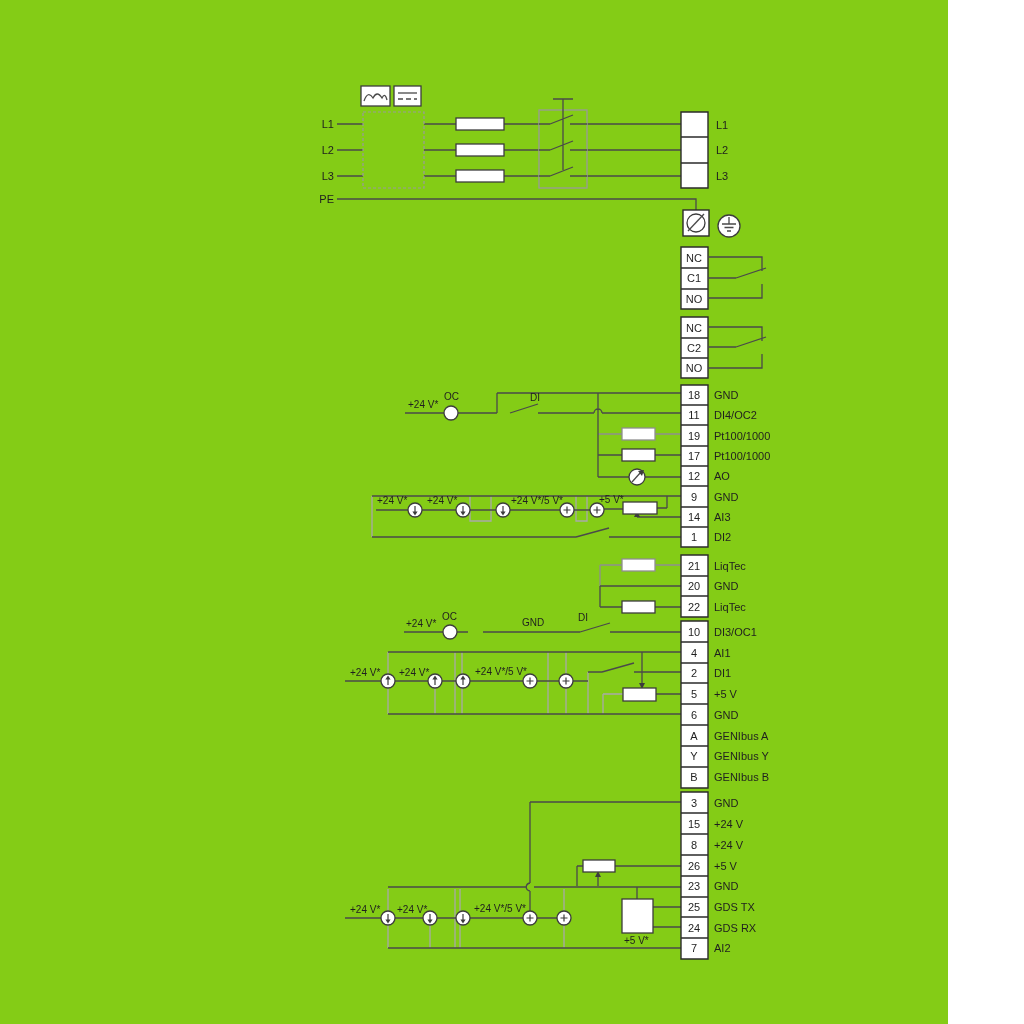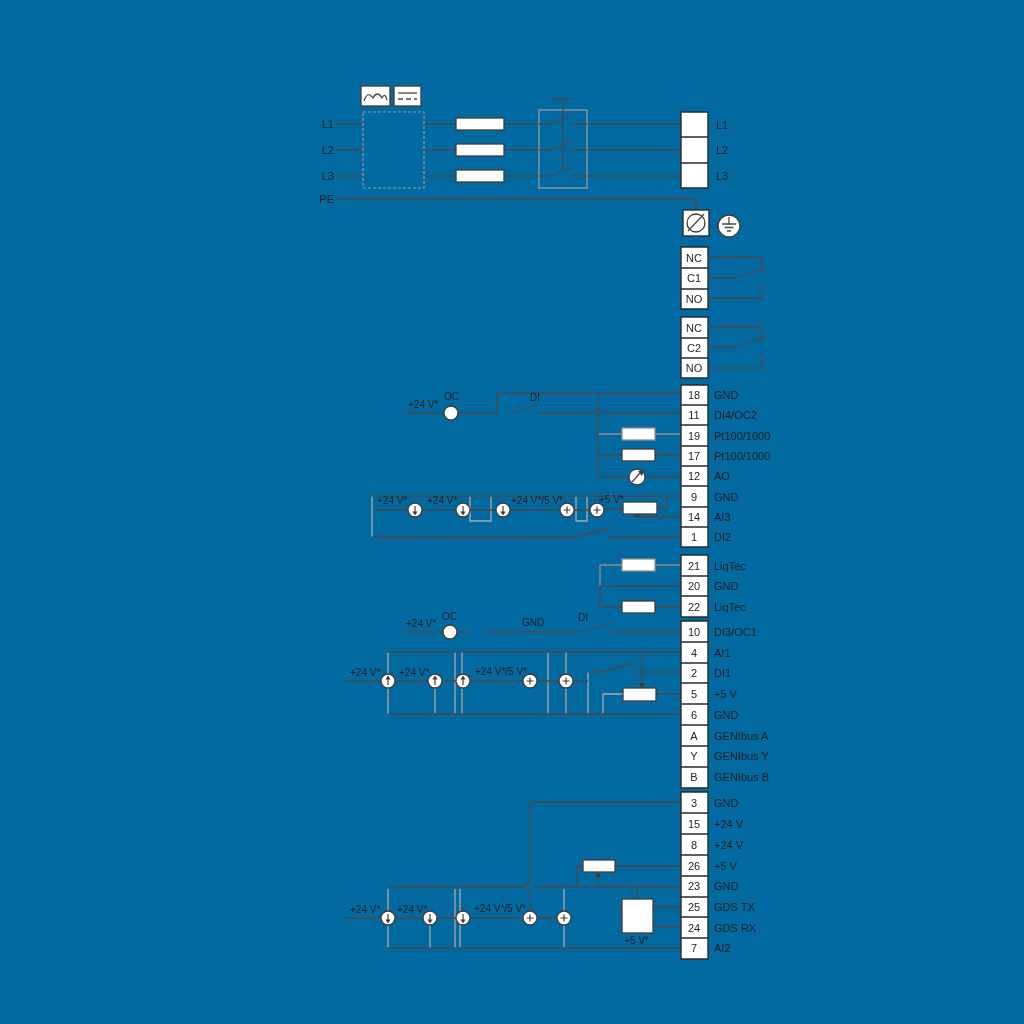--- a/index.html
+++ b/index.html
@@ -1,16 +1,16 @@
 <!DOCTYPE html>
 <html><head>
 <meta charset="utf-8">
 <style>
   html,body { margin:0; padding:0; background:#ffffff; }
-  #stage { position:relative; width:1024px; height:1024px; background:#0369a1; overflow:hidden; }
+  #stage { position:relative; width:948px; height:1024px; background:#84cc16; overflow:hidden; }
   svg text { font-family:"Liberation Sans", sans-serif; fill:#1f1f1f; }
   .t  { font-size:11px; }
   .n  { font-size:11px; text-anchor:middle; }
   .s  { font-size:10px; }
   .e  { text-anchor:end; }
   .w  { stroke:#4a4a4a; stroke-width:1.3; fill:none; }
   .w2 { stroke:#8f8f8f; stroke-width:1.3; fill:none; }
   .g  { stroke:#a9a9a9; stroke-width:1.3; fill:none; }
   .cell { fill:#ffffff; stroke:#2b2b2b; stroke-width:1.4; }
   .sym  { fill:#ffffff; stroke:#3c3c3c; stroke-width:1.3; }

